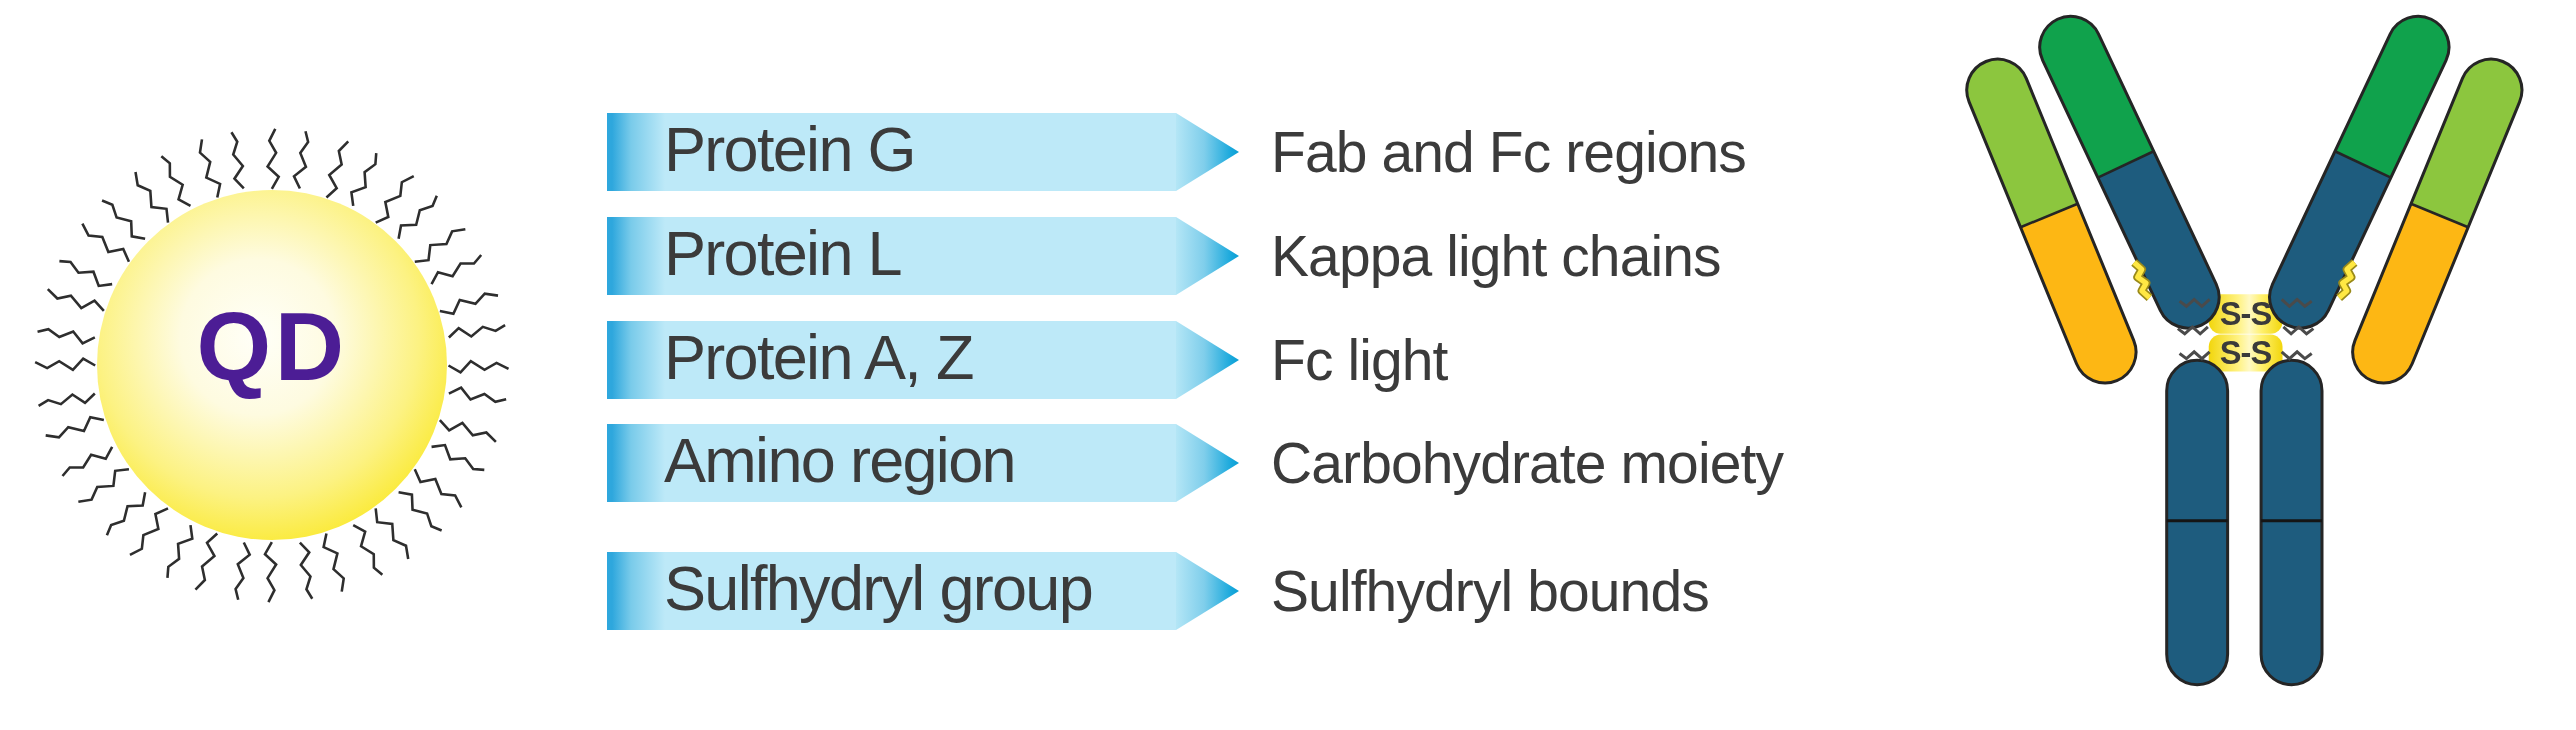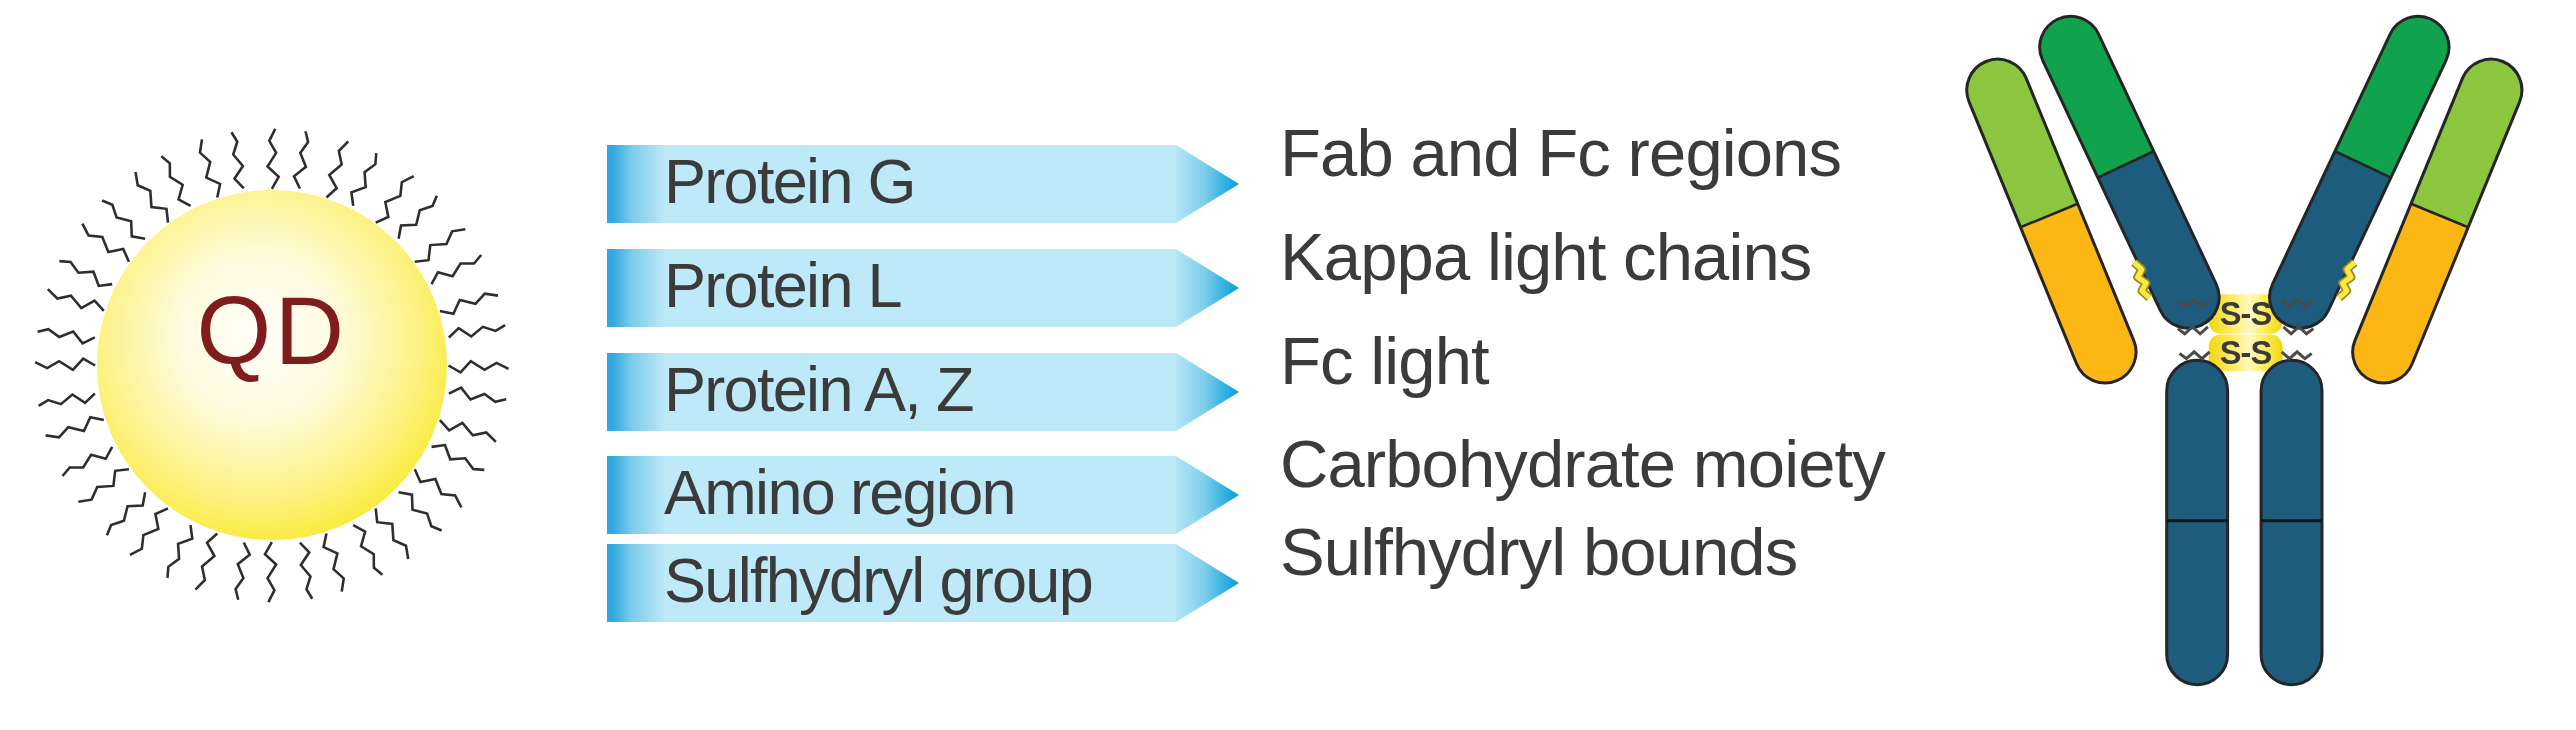--- a/index.html
+++ b/index.html
@@ -11,45 +11,45 @@
   .abs{position:absolute;}
 
   
   #ligand-svg{left:0;top:0;width:566px;height:731px;}
   #qd-sphere{
     left:97px;top:190px;width:350px;height:350px;border-radius:50%;
     background:radial-gradient(circle at 46% 42%,
       #FFFFF8 0%, #FEFBE0 28%, #FCF282 58%, #FAE827 80%, #F7E205 92%, #F2DD00 100%);
   }
   #qd-label-box{
-    left:97px;top:174px;width:350px;height:350px;
+    left:97px;top:190px;width:350px;height:350px;
     display:flex;align-items:center;justify-content:center;
     transform:translateY(-18px);
-    font-weight:normal;font-size:96px;letter-spacing:3.4px;color:#7f1d1d;
+    font-weight:bold;font-size:96px;letter-spacing:3.4px;color:#4c1d95;
   }
 
   
-  .map-row{left:607px;height:62px;display:flex;align-items:stretch;margin-top:32px;}
-  .r0{top:113px}.r1{top:217px}.r2{top:321px}.r3{top:424px}.r4{top:512px}
+  .map-row{left:607px;height:62px;display:flex;align-items:stretch;}
+  .r0{top:113px}.r1{top:217px}.r2{top:321px}.r3{top:424px}.r4{top:552px}
   .arrow-rect{
     width:569px;height:78px;display:flex;align-items:center;
     background:linear-gradient(90deg,#2EA7DD 0px,#2EA7DD 5.1px,#79CBEA 24px,#BDE9F8 58px);
   }
   .arrow-tip{
     width:63px;height:78px;
     background:linear-gradient(90deg,#B4E6F6 0%,#7FCEEB 45%,#18A8DC 88%,#0C9ED2 100%);
     clip-path:polygon(0 0,100% 50%,0 100%);
   }
   .probe-label{
     padding-left:57px;padding-bottom:5.1px;
     font-size:63px;letter-spacing:-1.7px;color:#3B3B3B;white-space:nowrap;
   }
   .target-label{
     left:1271px;height:78px;display:flex;align-items:center;padding-bottom:3.4px;
-    font-size:67px;letter-spacing:-0.9px;color:#3B3B3B;white-space:nowrap;margin-left:9px;
+    font-size:57px;letter-spacing:-0.9px;color:#3B3B3B;white-space:nowrap;
   }
 
   
   #antibody-svg{left:1929px;top:0;width:647px;height:731px;}
   #antibody-svg text{
     font-family:"Liberation Sans", sans-serif;
     font-size:38px;fill:#3A3A3A;font-weight:600;letter-spacing:-1px;
   }
 </style>
 </head>

